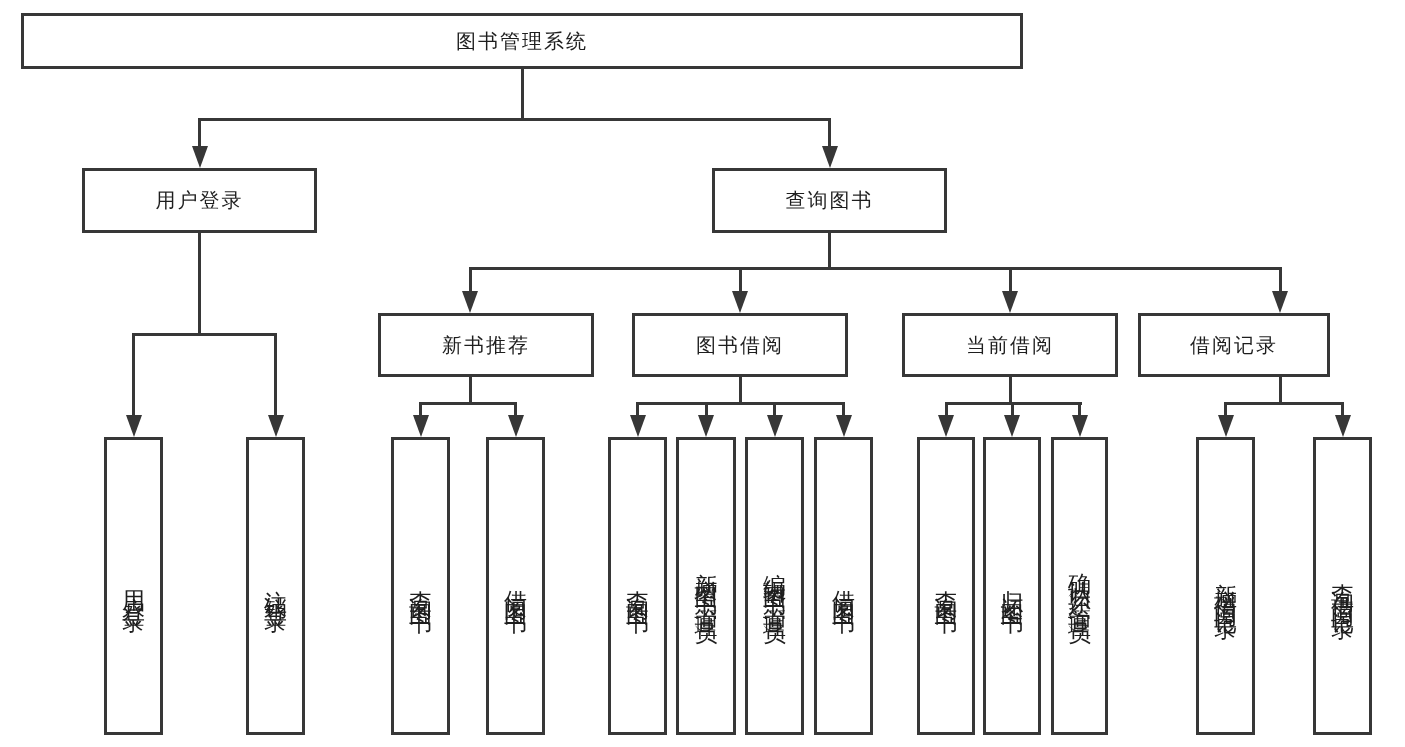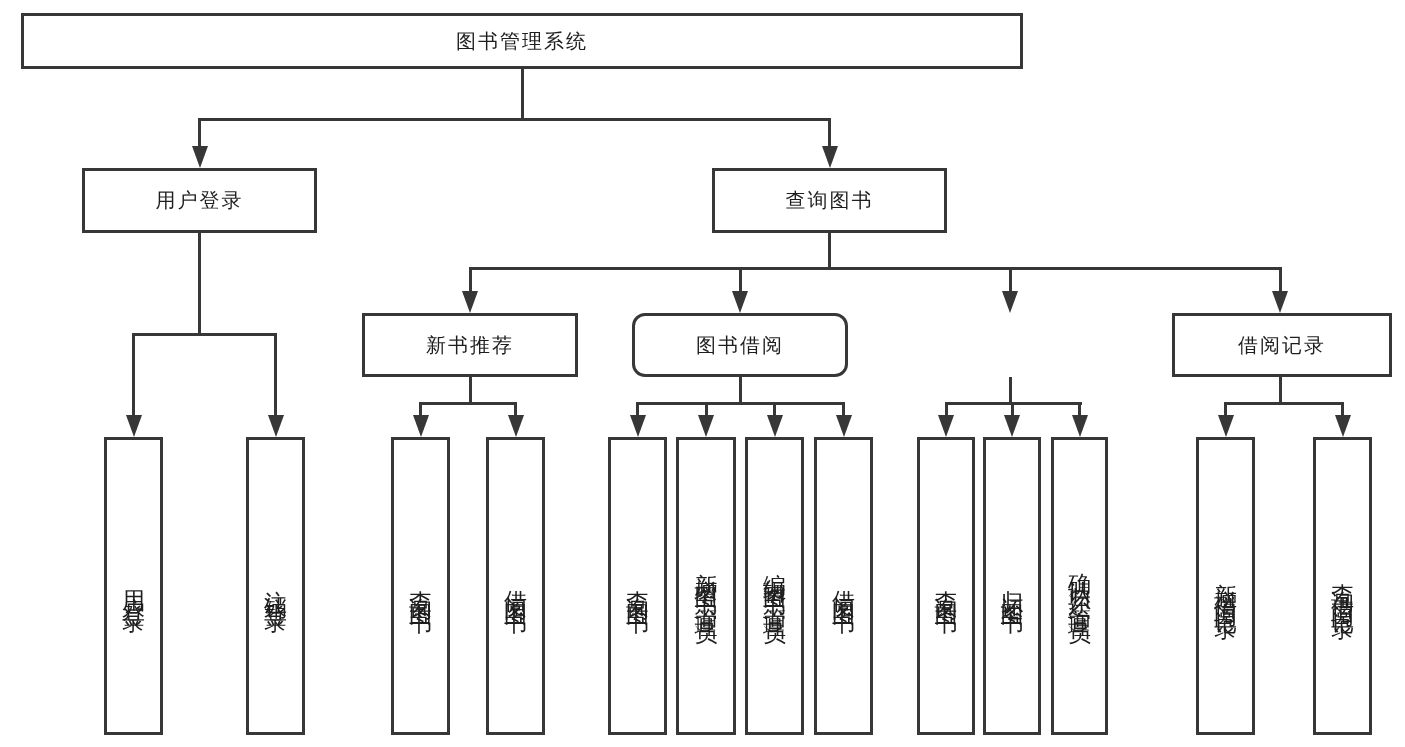--- a/index.html
+++ b/index.html
@@ -91,27 +91,30 @@
   <div class="h" style="left:468.5px; top:267px; width:813px;"></div>
   <div class="v" style="left:468.5px; top:267px; height:26px;"></div>
   <div class="v" style="left:738.5px; top:267px; height:26px;"></div>
   <div class="v" style="left:1008.5px; top:267px; height:26px;"></div>
   <div class="v" style="left:1278.5px; top:267px; height:26px;"></div>
   <div class="arr" style="left:462px; top:291px;"></div>
   <div class="arr" style="left:732px; top:291px;"></div>
   <div class="arr" style="left:1002px; top:291px;"></div>
   <div class="arr" style="left:1272px; top:291px;"></div>
 
-  <div class="box" style="left:362px; top:313px; width:216px; height:64px;">
+  <div class="box" style="left:378px; top:313px; width:216px; height:64px;">
     <span>新书推荐</span>
   </div>
-  <div class="box" style="left:632px; top:313px; width:216px; height:64px;border-radius:13px;">
+  <div class="box" style="left:632px; top:313px; width:216px; height:64px;">
     <span>图书借阅</span>
   </div>
-  <div class="box" style="left:1172px; top:313px; width:220px; height:64px;">
+  <div class="box" style="left:902px; top:313px; width:216px; height:64px;">
+    <span>当前借阅</span>
+  </div>
+  <div class="box" style="left:1138px; top:313px; width:192px; height:64px;">
     <span>借阅记录</span>
   </div>
 
   <div class="v" style="left:468.5px; top:377px; height:27px;"></div>
   <div class="h" style="left:419px; top:402px; width:98px;"></div>
   <div class="v" style="left:419px; top:402px; height:15px;"></div>
   <div class="v" style="left:514px; top:402px; height:15px;"></div>
   <div class="arr" style="left:412.5px; top:415px;"></div>
   <div class="arr" style="left:507.5px; top:415px;"></div>
 

